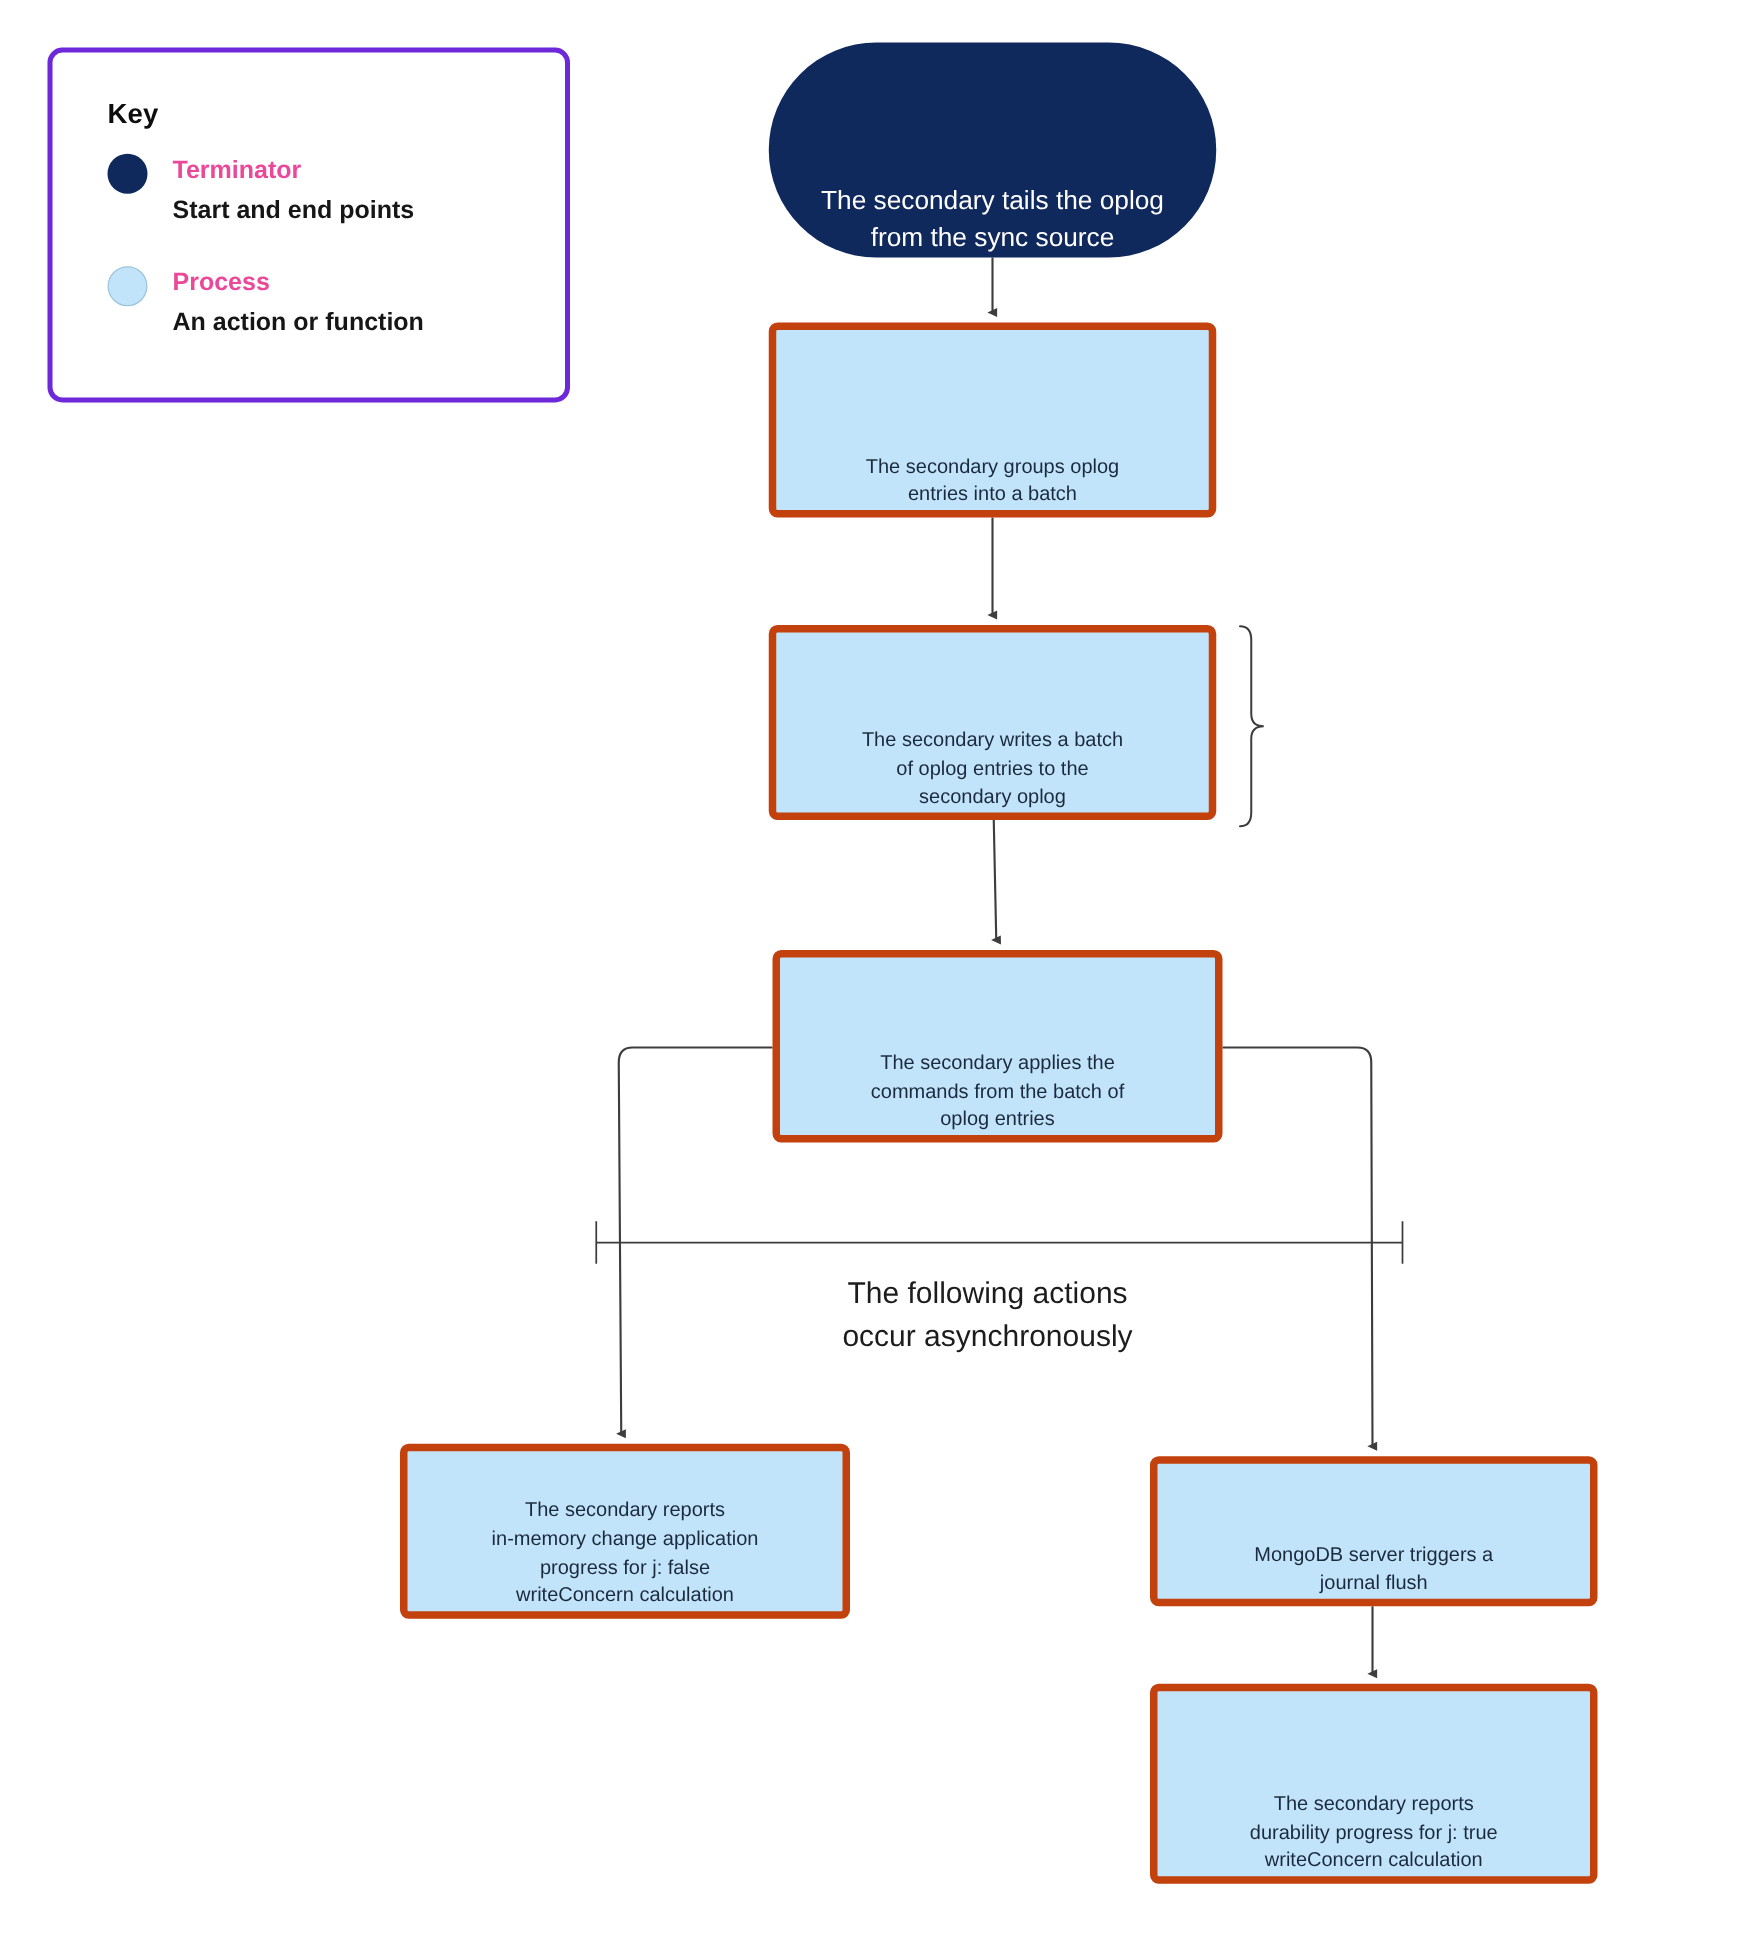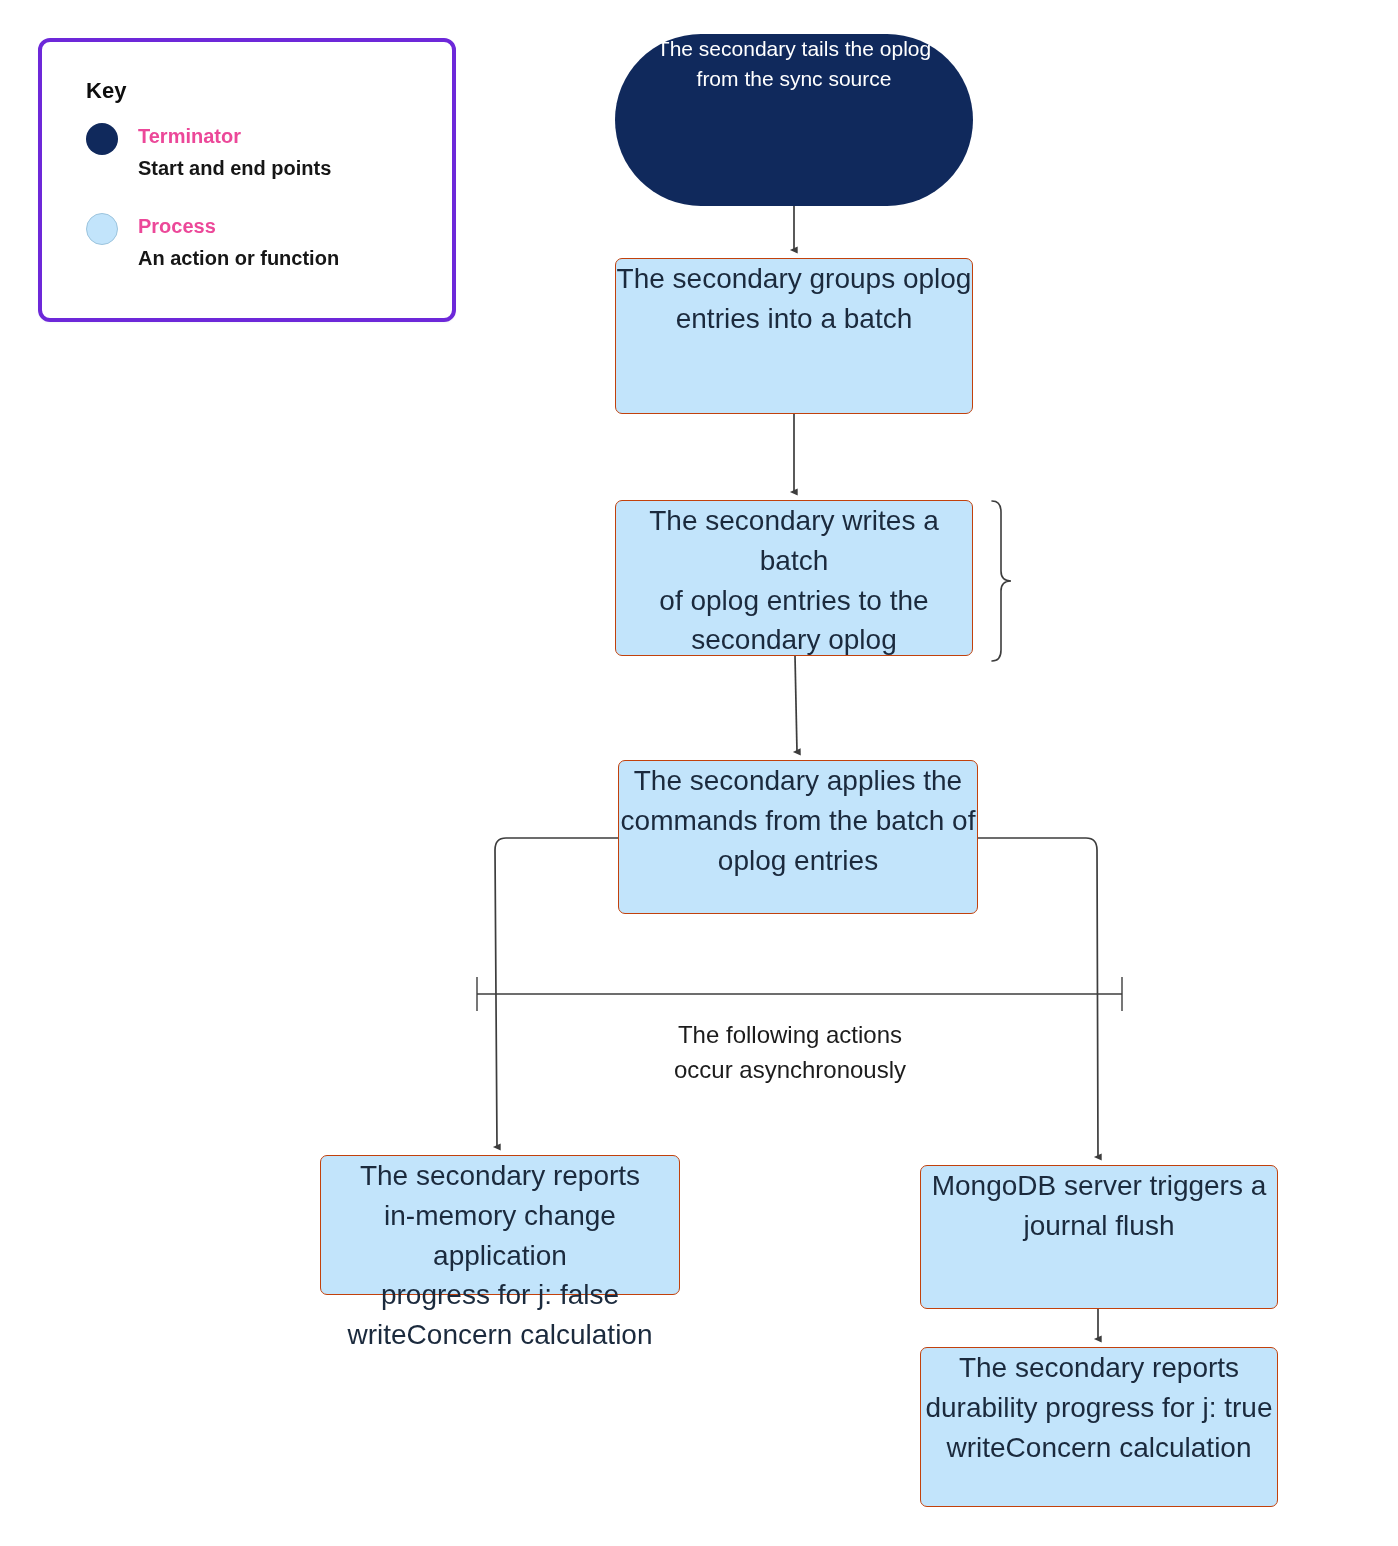--- a/index.html
+++ b/index.html
@@ -79,50 +79,50 @@
     font-weight: bold;
     color: #161616;
     white-space: nowrap;
   }
 
   
   .node {
     position: absolute;
     box-sizing: border-box;
     display: flex;
-    align-items: flex-start;
+    align-items: flex-end;
     justify-content: center;
     text-align: center;
   }
   .node .node-label {
     display: block;
     white-space: pre-line;
     line-height: 1.42;
   }
   .node.terminator {
     background: #10295c;
     border-radius: 999px;
     color: #ffffff;
     font-size: 21px;
   }
   .node.process {
     background: #c2e4fb;
-    border: 1px solid #c2410c;
+    border: 6px solid #c2410c;
     border-radius: 7px;
     color: #1b2a3d;
-    font-size: 28px;
+    font-size: 16px;
   }
 
   
   #node-tail     { left: 615px; top: 34px;   width: 358px; height: 172px; }
   #node-group    { left: 615px; top: 258px;  width: 358px; height: 156px; }
   #node-write    { left: 615px; top: 500px;  width: 358px; height: 156px; }
   #node-apply    { left: 618px; top: 760px;  width: 360px; height: 154px; }
   #node-inmem    { left: 320px; top: 1155px; width: 360px; height: 140px; }
-  #node-journal  { left: 920px; top: 1165px; width: 358px; height: 144px; }
+  #node-journal  { left: 920px; top: 1165px; width: 358px; height: 120px; }
   #node-durable  { left: 920px; top: 1347px; width: 358px; height: 160px; }
 
   
   .annotation {
     position: absolute;
     color: #1c1c1c;
     text-align: center;
     white-space: pre-line;
     line-height: 1.55;
   }

